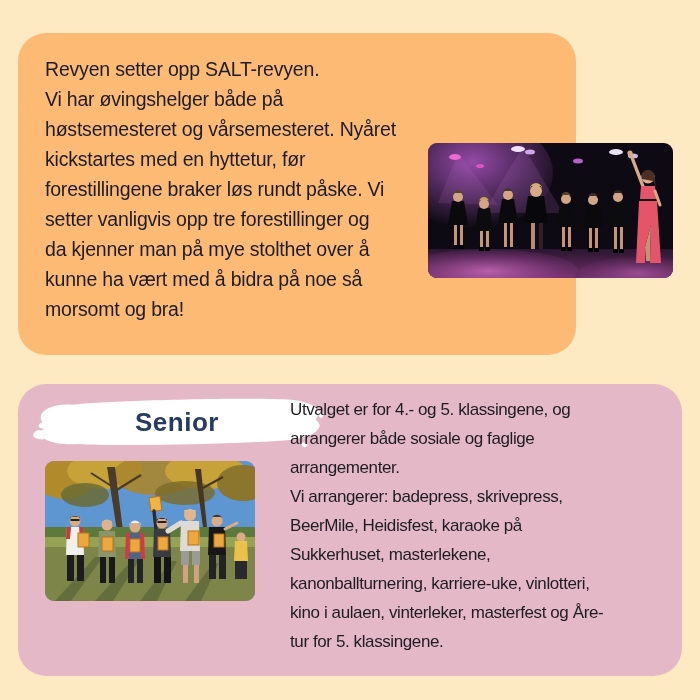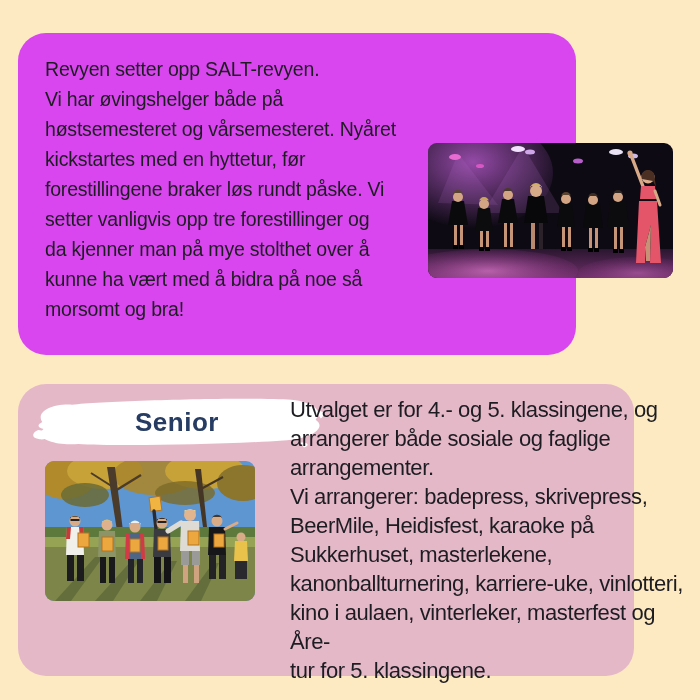--- a/index.html
+++ b/index.html
@@ -2,29 +2,29 @@
 <html><head>
 <meta charset="utf-8">
 <style>
   html,body{margin:0;padding:0;}
   body{
     width:700px;height:700px;position:relative;overflow:hidden;
     background:#fdeac3;
     font-family:"Liberation Sans", sans-serif;
   }
   .card{position:absolute;border-radius:28px;}
-  .card-gray{left:18px;top:33px;width:558px;height:322px;background:#d946ef;}
-  .card-pink{left:18px;top:384px;width:616px;height:292px;background:#e5b8c8;}
+  .card-gray{left:18px;top:33px;width:558px;height:322px;background:#fdba74;}
+  .card-pink{left:18px;top:384px;width:664px;height:292px;background:#e5b8c8;}
 
   .body-text{
     position:absolute;margin:0;color:#1d1d21;
     white-space:pre-line;letter-spacing:-0.2px;
   }
   .revy-text{left:27px;top:21px;width:392px;font-size:19.5px;line-height:30px;}
-  .senior-text{left:272px;top:11px;width:396px;font-size:22px;line-height:29px;letter-spacing:-0.4px;}
+  .senior-text{left:272px;top:11px;width:396px;font-size:17px;line-height:29px;letter-spacing:-0.4px;}
 
   .brush-label{position:absolute;}
   .brush-label svg{position:absolute;left:0;top:0;width:100%;height:100%;}
   .brush-label .label{
     position:absolute;left:0;right:0;top:0;bottom:0;
     display:flex;align-items:center;justify-content:center;
     color:#263c63;font-weight:bold;font-size:26px;letter-spacing:0.5px;
   }
   .revy-brush{left:408px;top:38px;width:222px;height:50px;}
   .senior-brush{left:10px;top:8px;width:298px;height:60px;}

